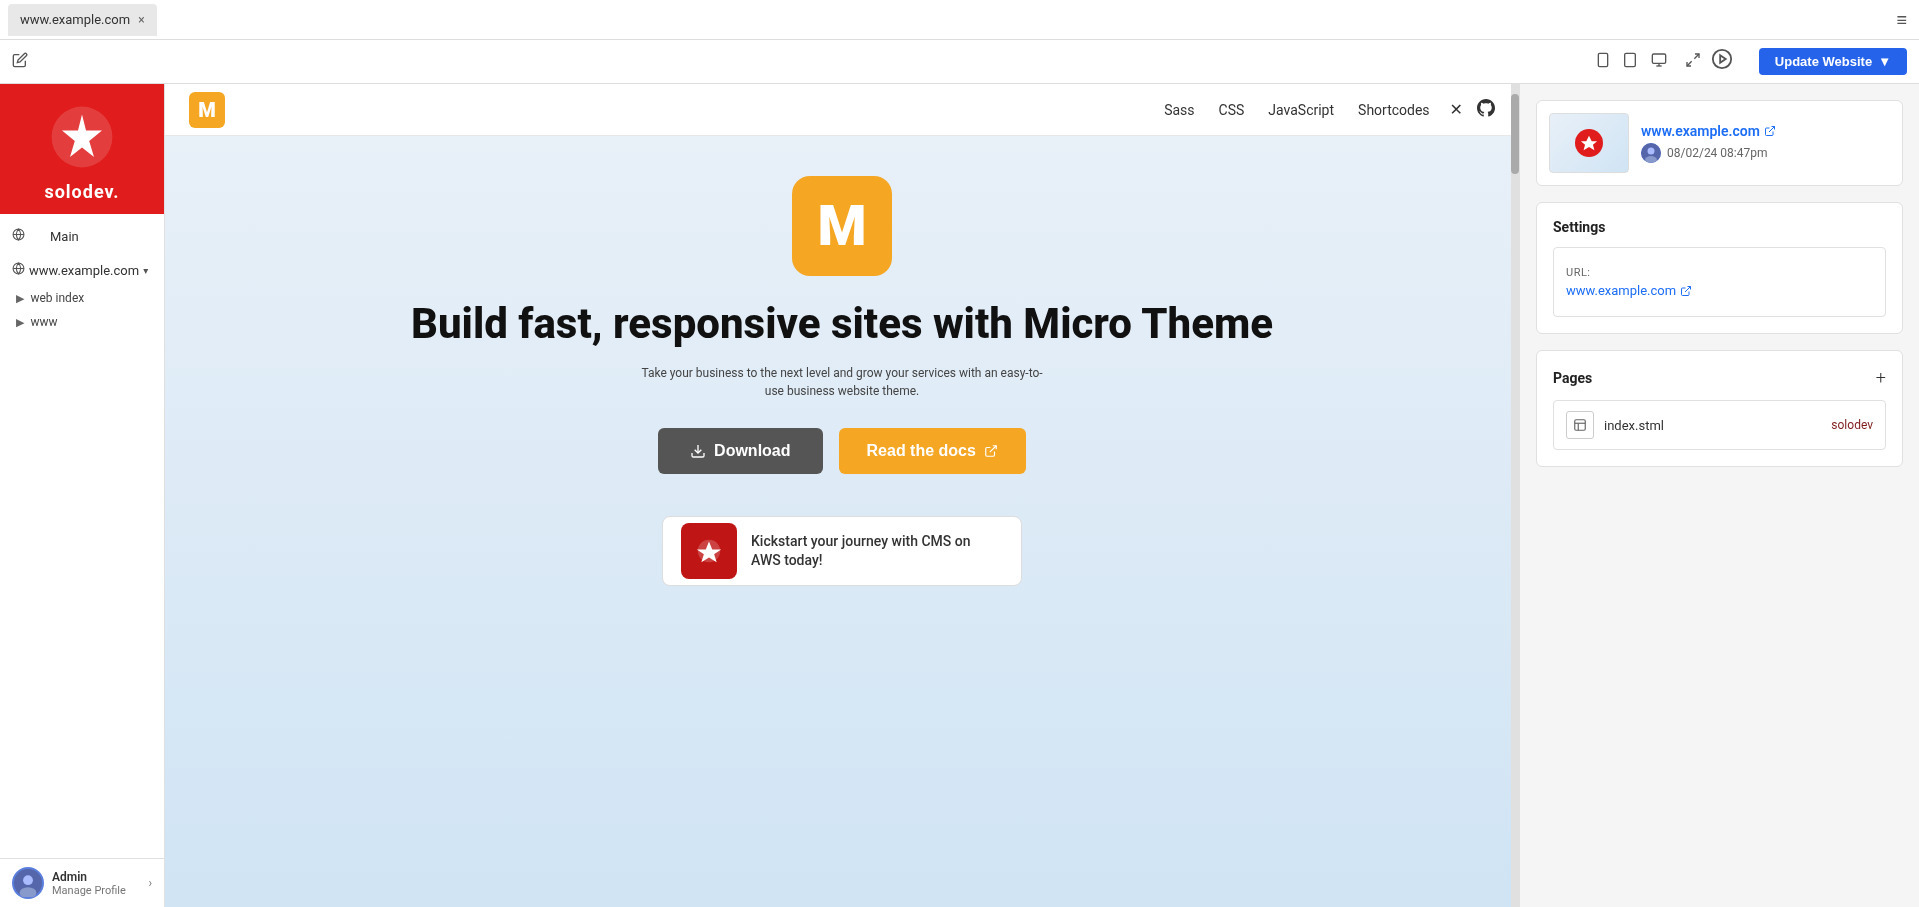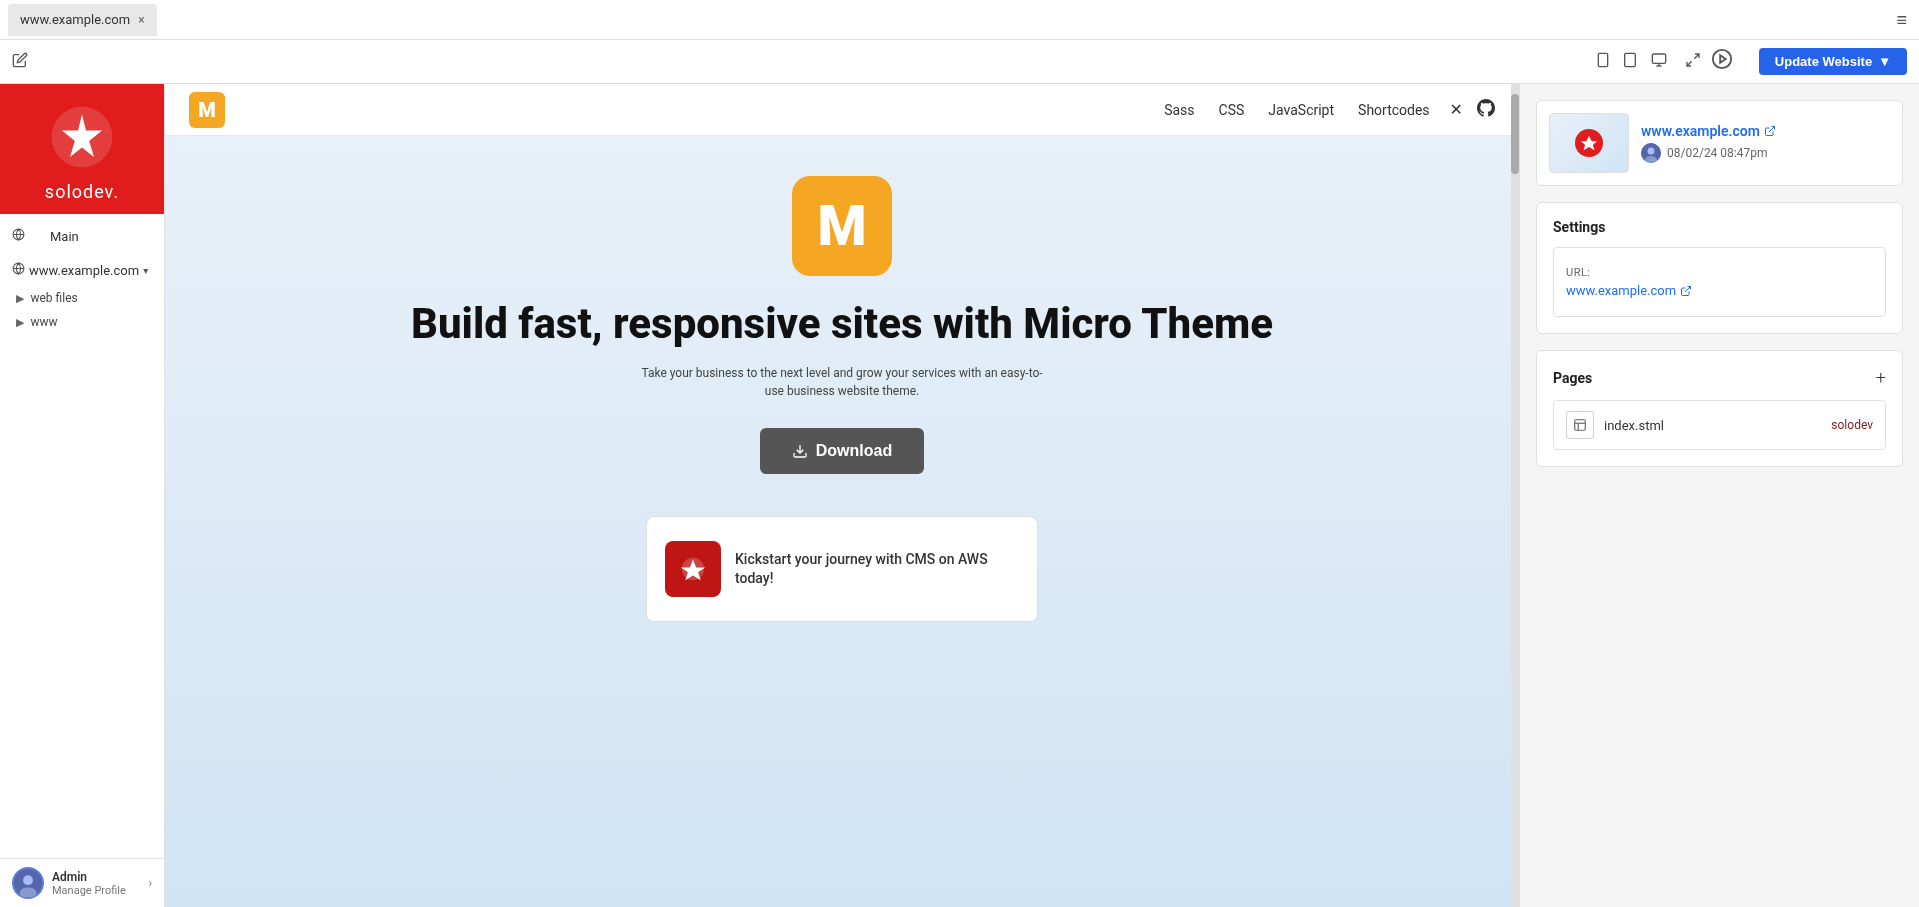--- a/index.html
+++ b/index.html
@@ -96,21 +96,21 @@
       flex-direction: column;
       flex-shrink: 0;
     }
     .logo-icon {
       width: 80px;
       height: 80px;
     }
     .logo-text {
       color: #fff;
       font-size: 18px;
-      font-weight: 400;
+      font-weight: 700;
       letter-spacing: 1px;
       margin-top: 4px;
     }
 
     .sidebar-nav {
       padding: 8px 0;
       flex-shrink: 0;
     }
     .sidebar-nav-item {
       display: flex;
@@ -594,21 +594,21 @@
           <path d="M12 2a15.3 15.3 0 0 1 4 10 15.3 15.3 0 0 1-4 10 15.3 15.3 0 0 1-4-10 15.3 15.3 0 0 1 4-10z"></path>
         </svg>
       </span>
       <span>www.example.com</span>
       <span class="sidebar-site-chevron">▾</span>
     </div>
 
     <div class="sidebar-tree">
       <div class="tree-item">
         <span class="tree-item-icon">▶</span>
-        <span>web files</span>
+        <span>web index</span>
       </div>
       <div class="tree-item">
         <span class="tree-item-icon">▶</span>
         <span>www</span>
       </div>
     </div>
 
     <div class="sidebar-footer">
       <div class="avatar">
         <svg width="28" height="28" viewBox="0 0 40 40">
@@ -653,23 +653,31 @@
           <p class="hero-subtitle">Take your business to the next level and grow your services with an easy-to-use business website theme.</p>
           <div class="hero-buttons">
             <button class="btn-download">
               <svg width="16" height="16" viewBox="0 0 24 24" fill="none" stroke="white" stroke-width="2">
                 <path d="M21 15v4a2 2 0 0 1-2 2H5a2 2 0 0 1-2-2v-4"></path>
                 <polyline points="7 10 12 15 17 10"></polyline>
                 <line x1="12" y1="15" x2="12" y2="3"></line>
               </svg>
               <span>Download</span>
             </button>
+            <button class="btn-docs">
+              <span>Read the docs</span>
+              <svg width="14" height="14" viewBox="0 0 24 24" fill="none" stroke="white" stroke-width="2">
+                <path d="M18 13v6a2 2 0 0 1-2 2H5a2 2 0 0 1-2-2V8a2 2 0 0 1 2-2h6"></path>
+                <polyline points="15 3 21 3 21 9"></polyline>
+                <line x1="10" y1="14" x2="21" y2="3"></line>
+              </svg>
+            </button>
           </div>
 
-          <div style="width:392px; background:#fff; border-radius:8px; padding:24px 18px; display:flex; align-items:center; gap:14px; border:1px solid #ddd; margin-top:10px;">
+          <div style="width:360px; background:#fff; border-radius:8px; padding:6px 18px; display:flex; align-items:center; gap:14px; border:1px solid #ddd; margin-top:10px;">
             <div style="width:56px;height:56px;background:#c01515;border-radius:8px;display:flex;align-items:center;justify-content:center;flex-shrink:0;">
               <svg width="32" height="32" viewBox="0 0 100 100">
                 <circle cx="50" cy="50" r="35" fill="white" opacity="0.2"></circle>
                 <polygon points="50,20 60,45 88,45 66,60 74,85 50,70 26,85 34,60 12,45 40,45" fill="white"></polygon>
               </svg>
             </div>
             <span class="cms-card-text">Kickstart your journey with CMS on AWS today!</span>
           </div>
         </div>
       </div>

